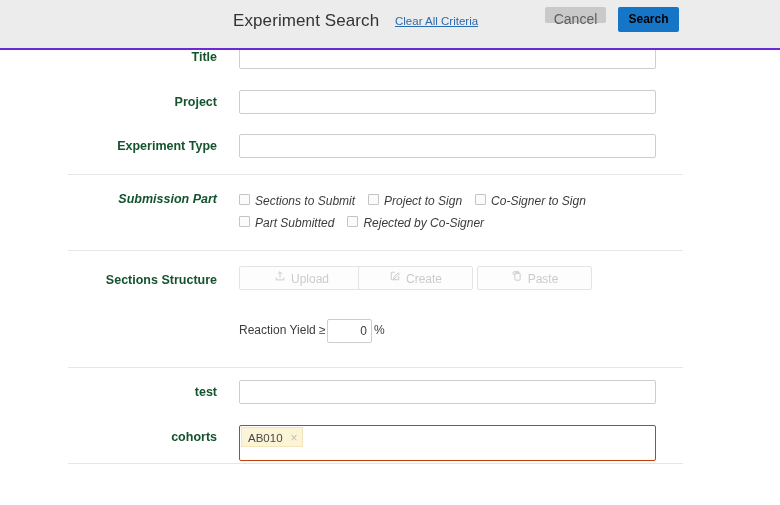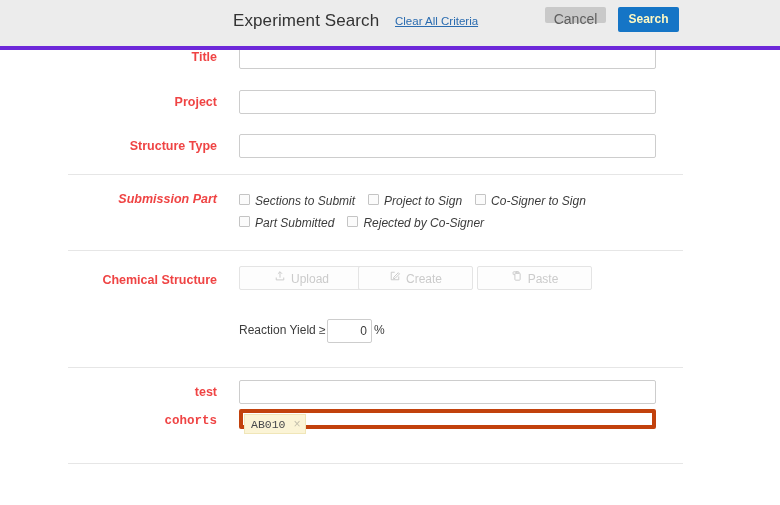--- a/index.html
+++ b/index.html
@@ -19,21 +19,21 @@
     background: #ffffff;
   }
 
   
   .header {
     position: absolute;
     top: 0; left: 0;
     width: 780px;
     height: 50px;
     background: #ececec;
-    border-bottom: 4px solid #6d28d9;
+    border-bottom: 2px solid #6d28d9;
     z-index: 20;
   }
   .header-inner {
     position: relative;
     width: 100%;
     height: 49px;
   }
   .header-title {
     position: absolute;
     left: 233px;
@@ -72,21 +72,21 @@
   }
   .btn-search {
     position: absolute;
     left: 618px;
     top: 7px;
     width: 61px;
     height: 25px;
     background: #1575c6;
     border: none;
     border-radius: 2px;
-    color: #fef9c3;
+    color: #000000;
     font-size: 12px;
     font-weight: bold;
     font-family: "Liberation Sans", sans-serif;
     cursor: pointer;
     line-height: 25px;
     text-align: center;
     padding: 0;
   }
 
   
@@ -103,21 +103,21 @@
     width: 780px;
     height: 28px;
   }
   .lbl {
     position: absolute;
     left: 40px;
     width: 177px;
     text-align: right;
     font-size: 12.5px;
     font-weight: bold;
-    color: #ef4444;
+    color: #14532d;
     line-height: 28px;
     white-space: nowrap;
   }
   .fld {
     position: absolute;
     left: 239px;
     width: 417px;
     height: 24px;
     top: 2px;
     background: #ffffff;
@@ -220,24 +220,24 @@
     top: 4px;
     font-size: 12px;
     color: #3c3c3c;
   }
 
   
   .tagfield {
     position: absolute;
     left: 239px;
     width: 417px;
-    height: 20px;
+    height: 36px;
     top: 2px;
     background: #ffffff;
-    border: 4px solid #c2410c;
+    border: 1px solid #c2410c;
     border-radius: 2px;
   }
   .tag {
     position: absolute;
     left: 1px;
     top: 1px;
     height: 20px;
     background: #fbf4d6;
     border: 1px solid #f0e6b8;
     padding: 0 4px 0 6px;
@@ -267,40 +267,40 @@
       <div class="lbl">Title</div>
       <div class="fld"></div>
     </div>
 
     <div class="row" style="top:88px;">
       <div class="lbl">Project</div>
       <div class="fld"></div>
     </div>
 
     <div class="row" style="top:132px;">
-      <div class="lbl">Structure Type</div>
+      <div class="lbl">Experiment Type</div>
       <div class="fld"></div>
     </div>
 
     <div class="divider" style="top:174px;"></div>
 
     <div class="row" style="top:185px;font-style:italic;">
       <div class="lbl">Submission Part</div>
       <div class="cbrow" style="top:6px;">
         <span class="cb"></span><span class="cblabel">Sections to Submit</span><span class="cb"></span><span class="cblabel">Project to Sign</span><span class="cb"></span><span class="cblabel">Co-Signer to Sign</span>
       </div>
       <div class="cbrow" style="top:28px;">
         <span class="cb"></span><span class="cblabel">Part Submitted</span><span class="cb"></span><span class="cblabel">Rejected by Co-Signer</span>
       </div>
     </div>
 
     <div class="divider" style="top:250px;"></div>
 
     <div class="row" style="top:266px;">
-      <div class="lbl">Chemical Structure</div>
+      <div class="lbl">Sections Structure</div>
 
       <button class="chembtn" style="left:239px; width:125px;text-decoration:underline;">
         <span class="ico">
           <svg width="12" height="12" viewBox="0 0 16 16" fill="none" stroke="#cbcbcb" stroke-width="1.3">
             <path d="M3 10v3.2h10V10"></path>
             <path d="M8 10.2V2.4"></path>
             <path d="M5.2 5.1L8 2.3l2.8 2.8"></path>
           </svg>
         </span><span class="lbltxt">Upload</span>
       </button>
@@ -331,21 +331,21 @@
       <div class="ry-pct">%</div>
     </div>
 
     <div class="divider" style="top:367px;"></div>
 
     <div class="row" style="top:378px;">
       <div class="lbl">test</div>
       <div class="fld"></div>
     </div>
 
-    <div class="row" style="top:407px;font-family:Liberation Mono, monospace;">
+    <div class="row" style="top:423px;">
       <div class="lbl">cohorts</div>
       <div class="tagfield">
         <span class="tag"><span>AB010</span><span class="tag-x">×</span></span>
       </div>
     </div>
 
     <div class="divider" style="top:463px;"></div>
 
   </div>
 

